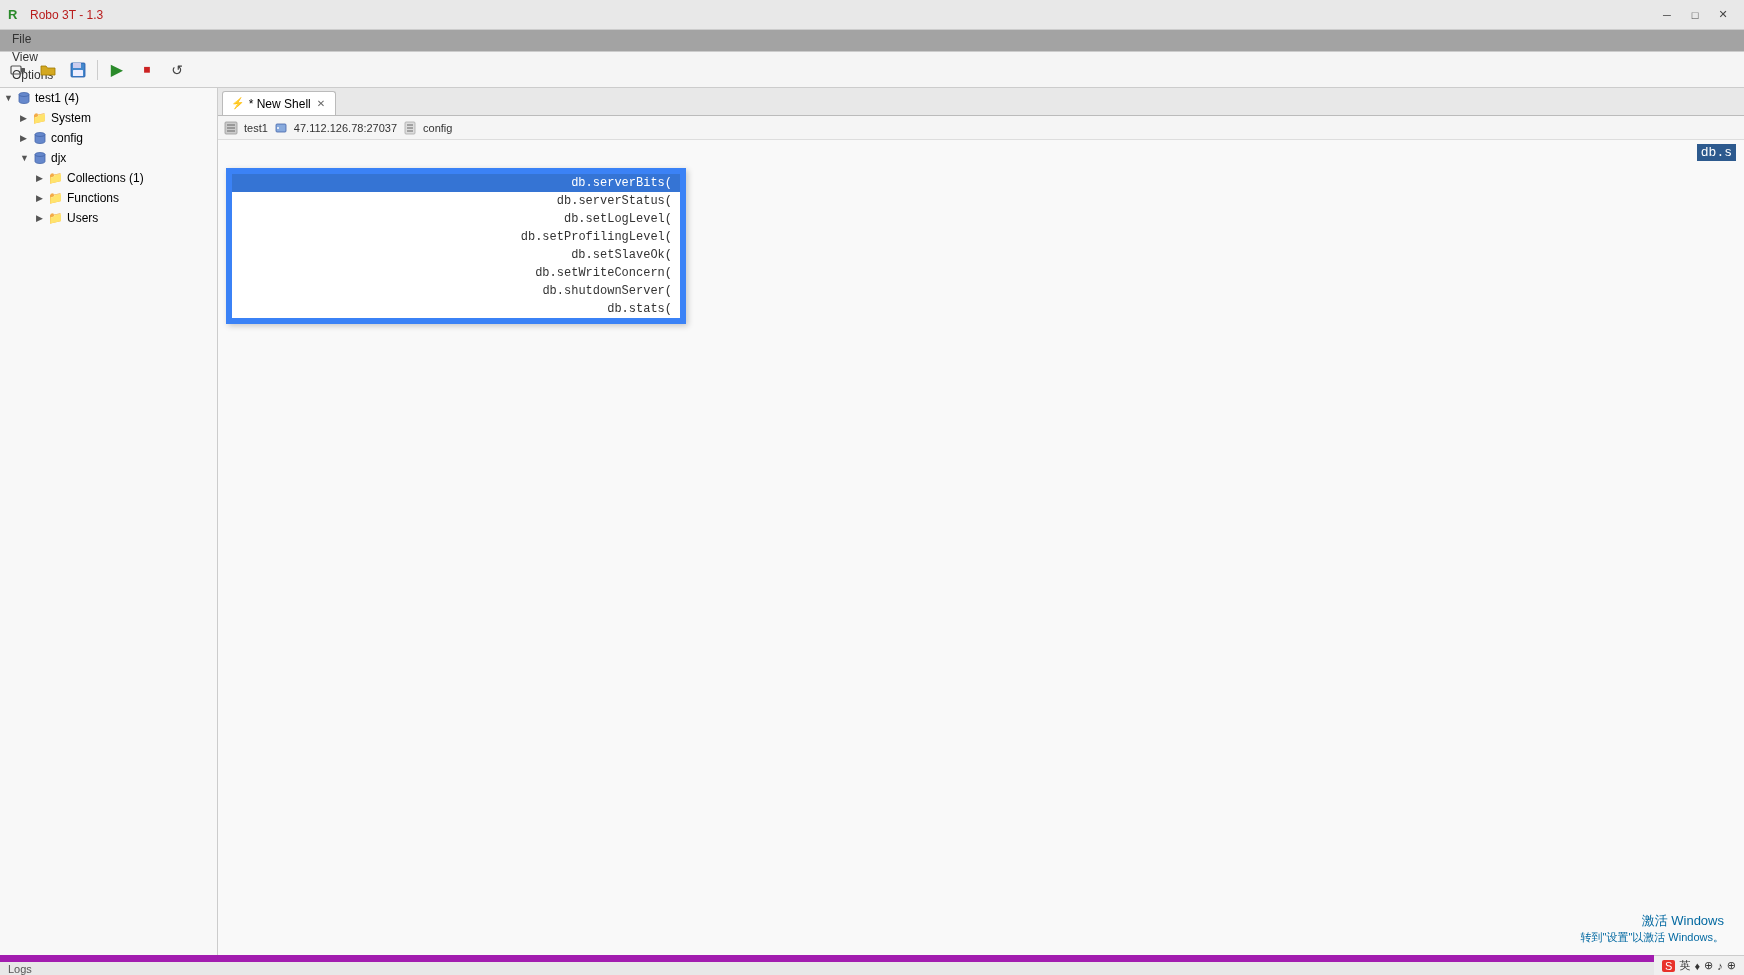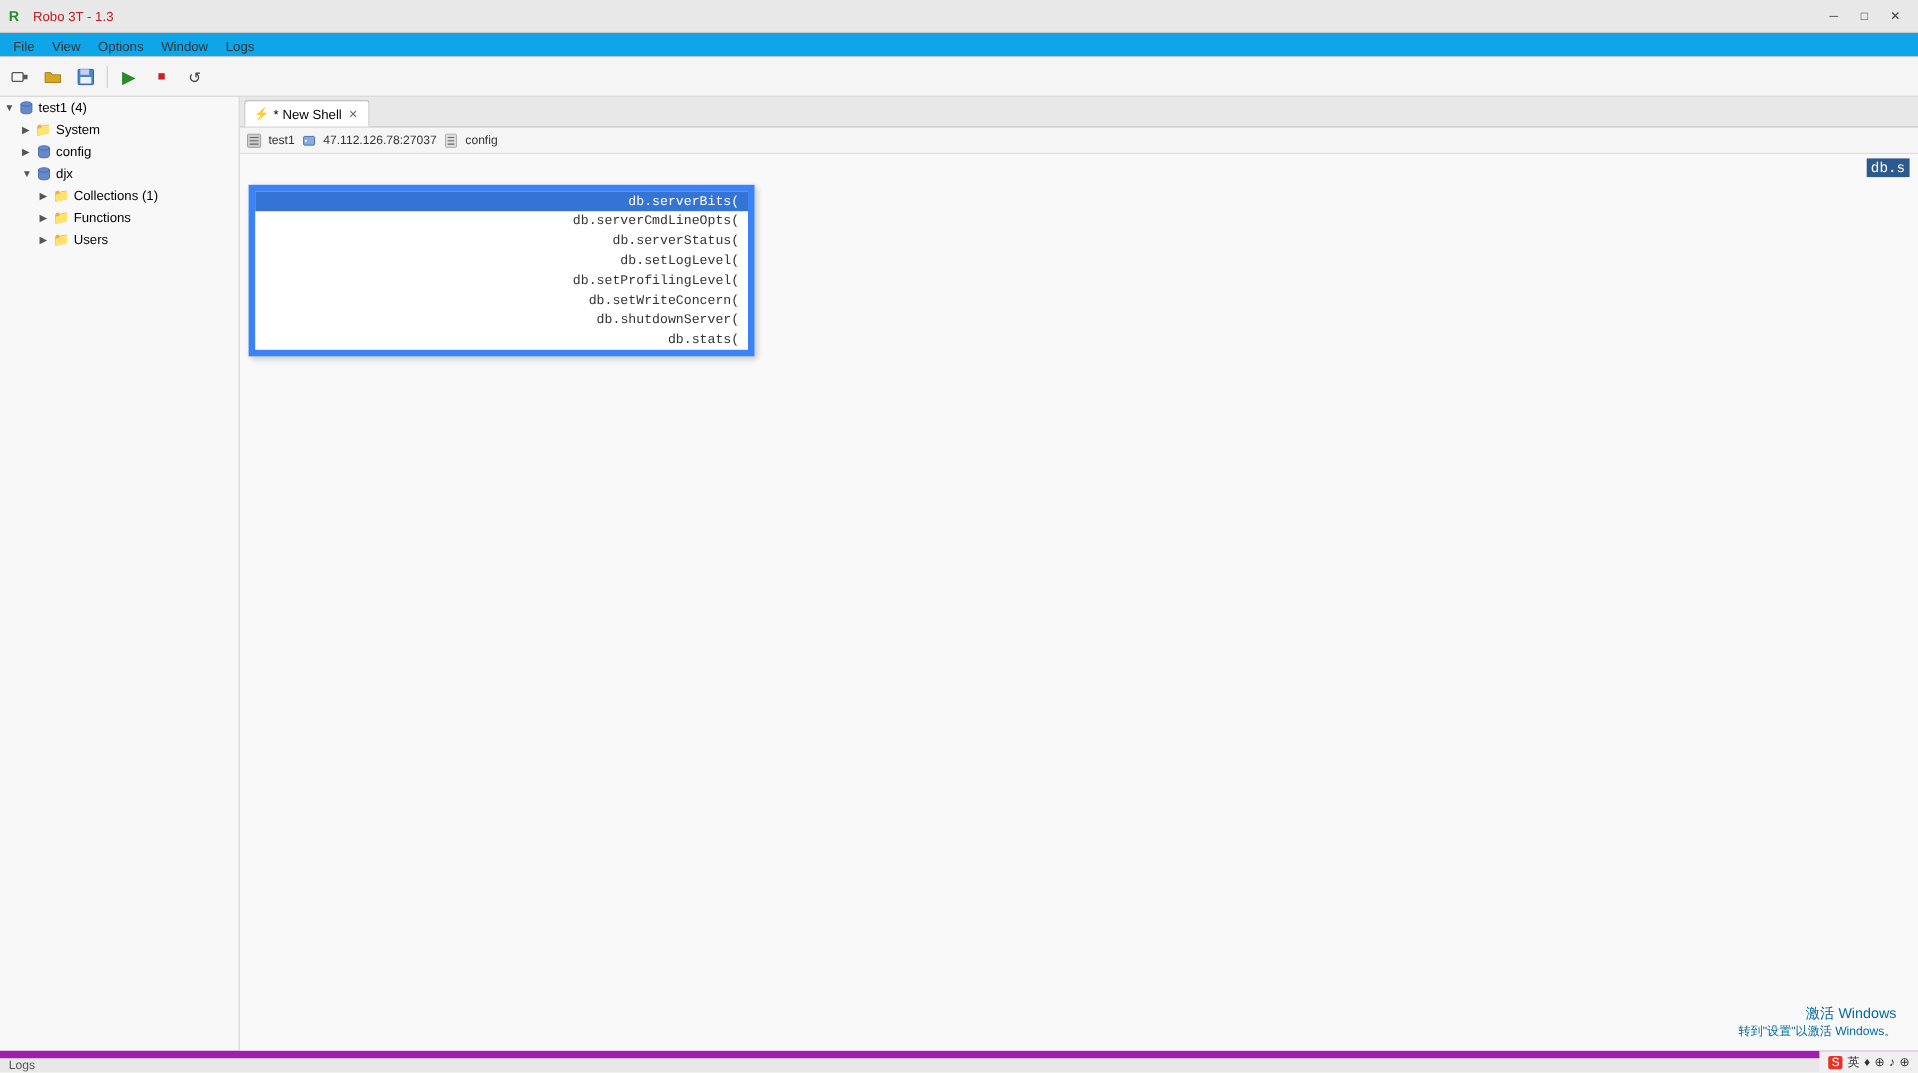--- a/index.html
+++ b/index.html
@@ -49,26 +49,27 @@
       cursor: pointer;
       display: flex;
       align-items: center;
       justify-content: center;
       font-size: 11px;
       color: #444;
     }
 
     
     .menu-bar {
-      background: #0ea5e9;
+      background: #a3a3a3;
       height: 22px;
       display: flex;
-      align-items: flex-end;
+      align-items: flex-start;
       border-bottom: 1px solid #ccc;
       padding: 0 4px;
+      flex-direction: column;
     }
     .menu-item {
       padding: 2px 8px;
       font-size: 12px;
       color: #333;
       cursor: pointer;
     }
 
     
     .toolbar {
@@ -423,24 +424,24 @@
     </div>
 
     <div class="editor-area" style="background: #f9f9f9; position: relative;">
 
       <div style="padding: 4px 8px; font-family: 'Courier New', monospace; font-size: 13px;">
         <span class="editor-line">db.s</span>
       </div>
 
       <div class="autocomplete-dropdown">
         <div class="autocomplete-item selected">db.serverBits(</div>
-        <div class="autocomplete-item">db.serverCmdLineOpts(</div>
         <div class="autocomplete-item">db.serverStatus(</div>
         <div class="autocomplete-item">db.setLogLevel(</div>
         <div class="autocomplete-item">db.setProfilingLevel(</div>
+        <div class="autocomplete-item">db.setSlaveOk(</div>
         <div class="autocomplete-item">db.setWriteConcern(</div>
         <div class="autocomplete-item">db.shutdownServer(</div>
         <div class="autocomplete-item">db.stats(</div>
       </div>
     </div>
 
   </div>
 </div>
 
 <div class="log-bar">

